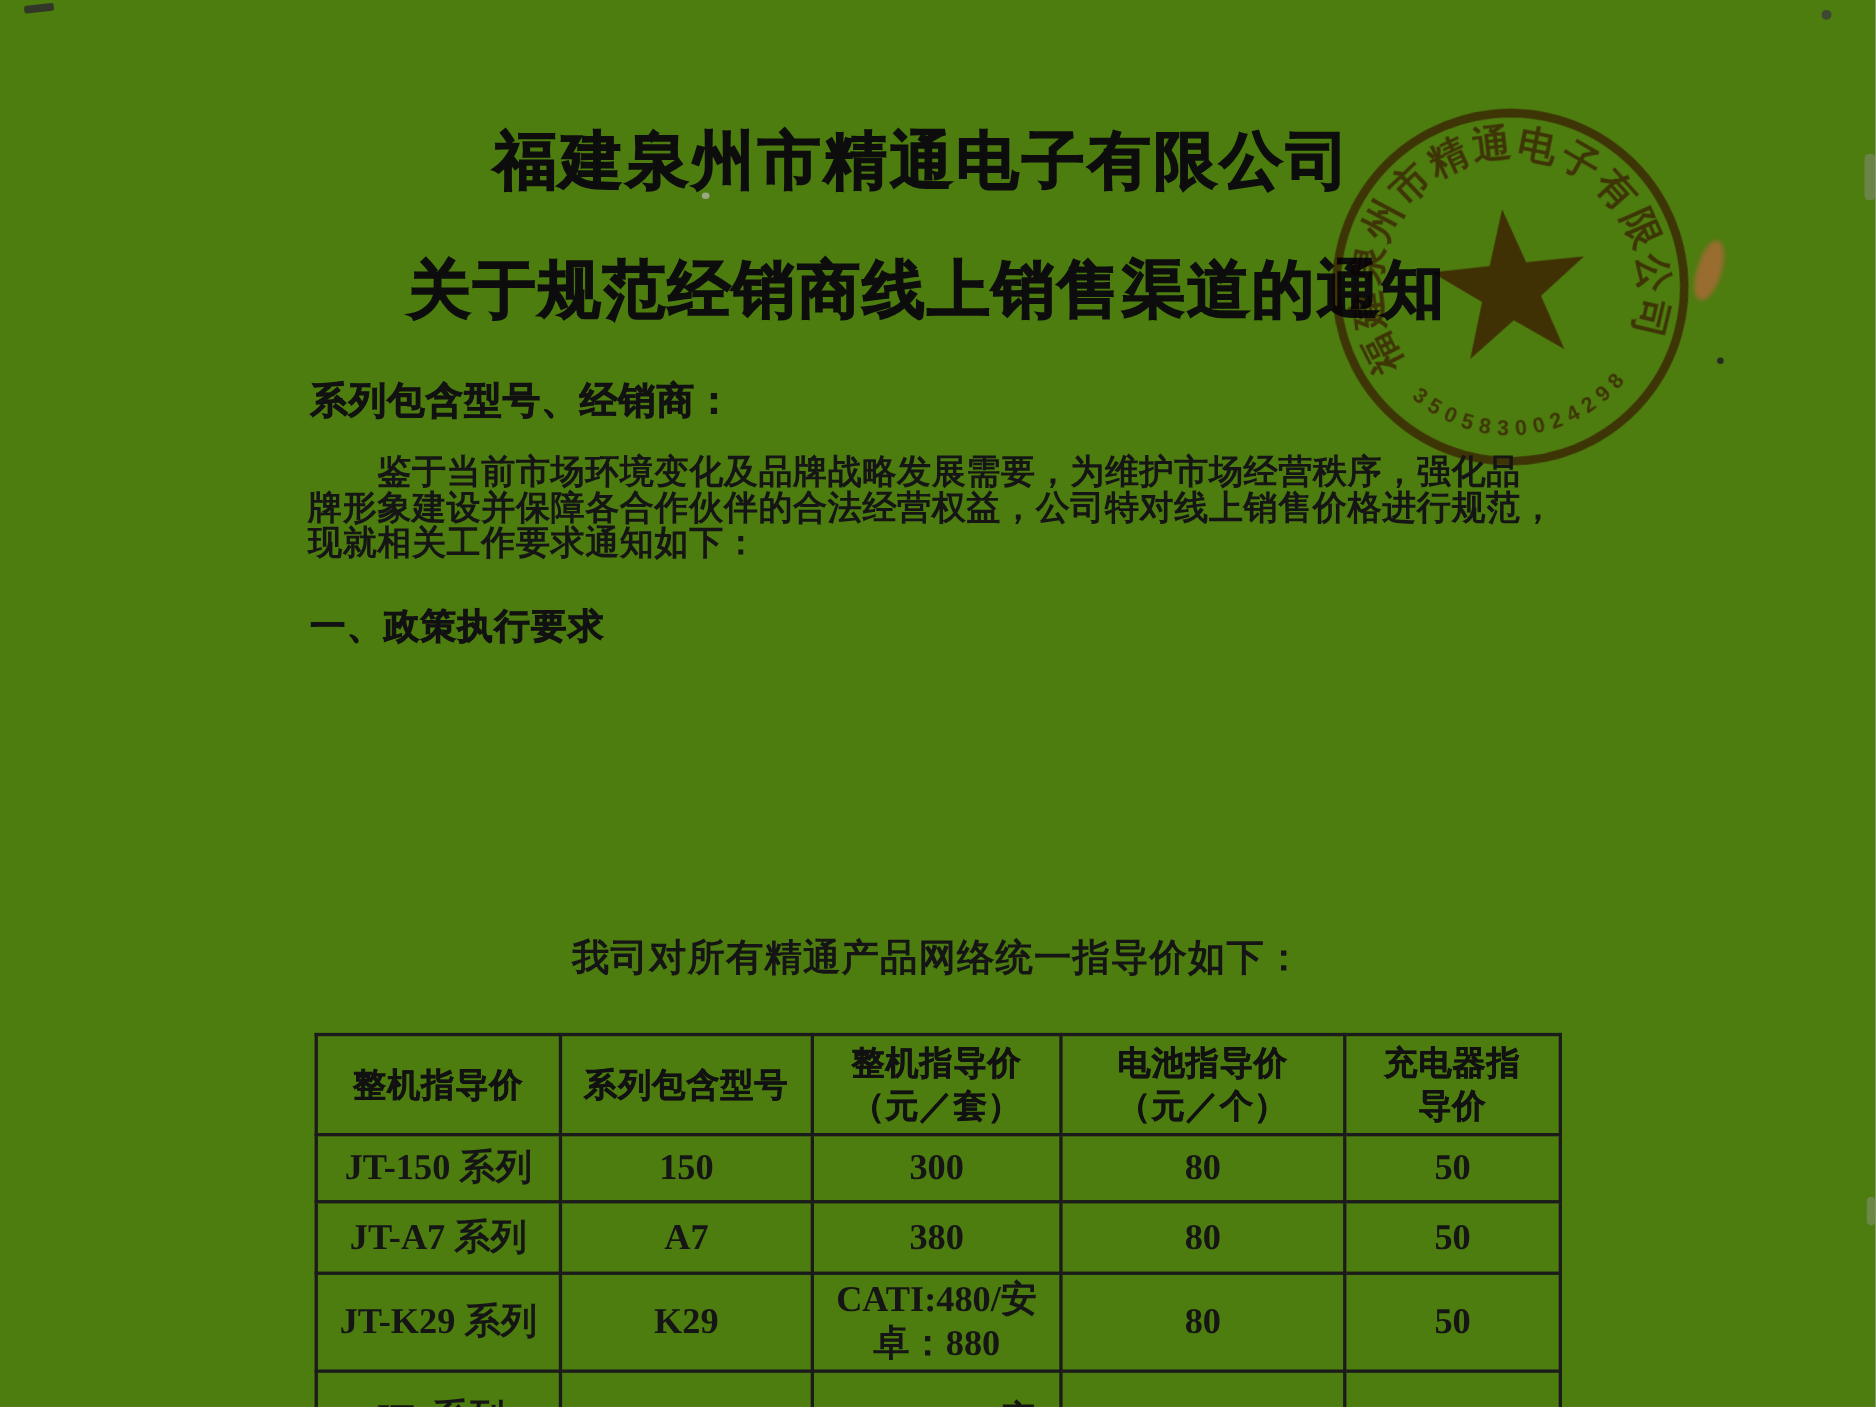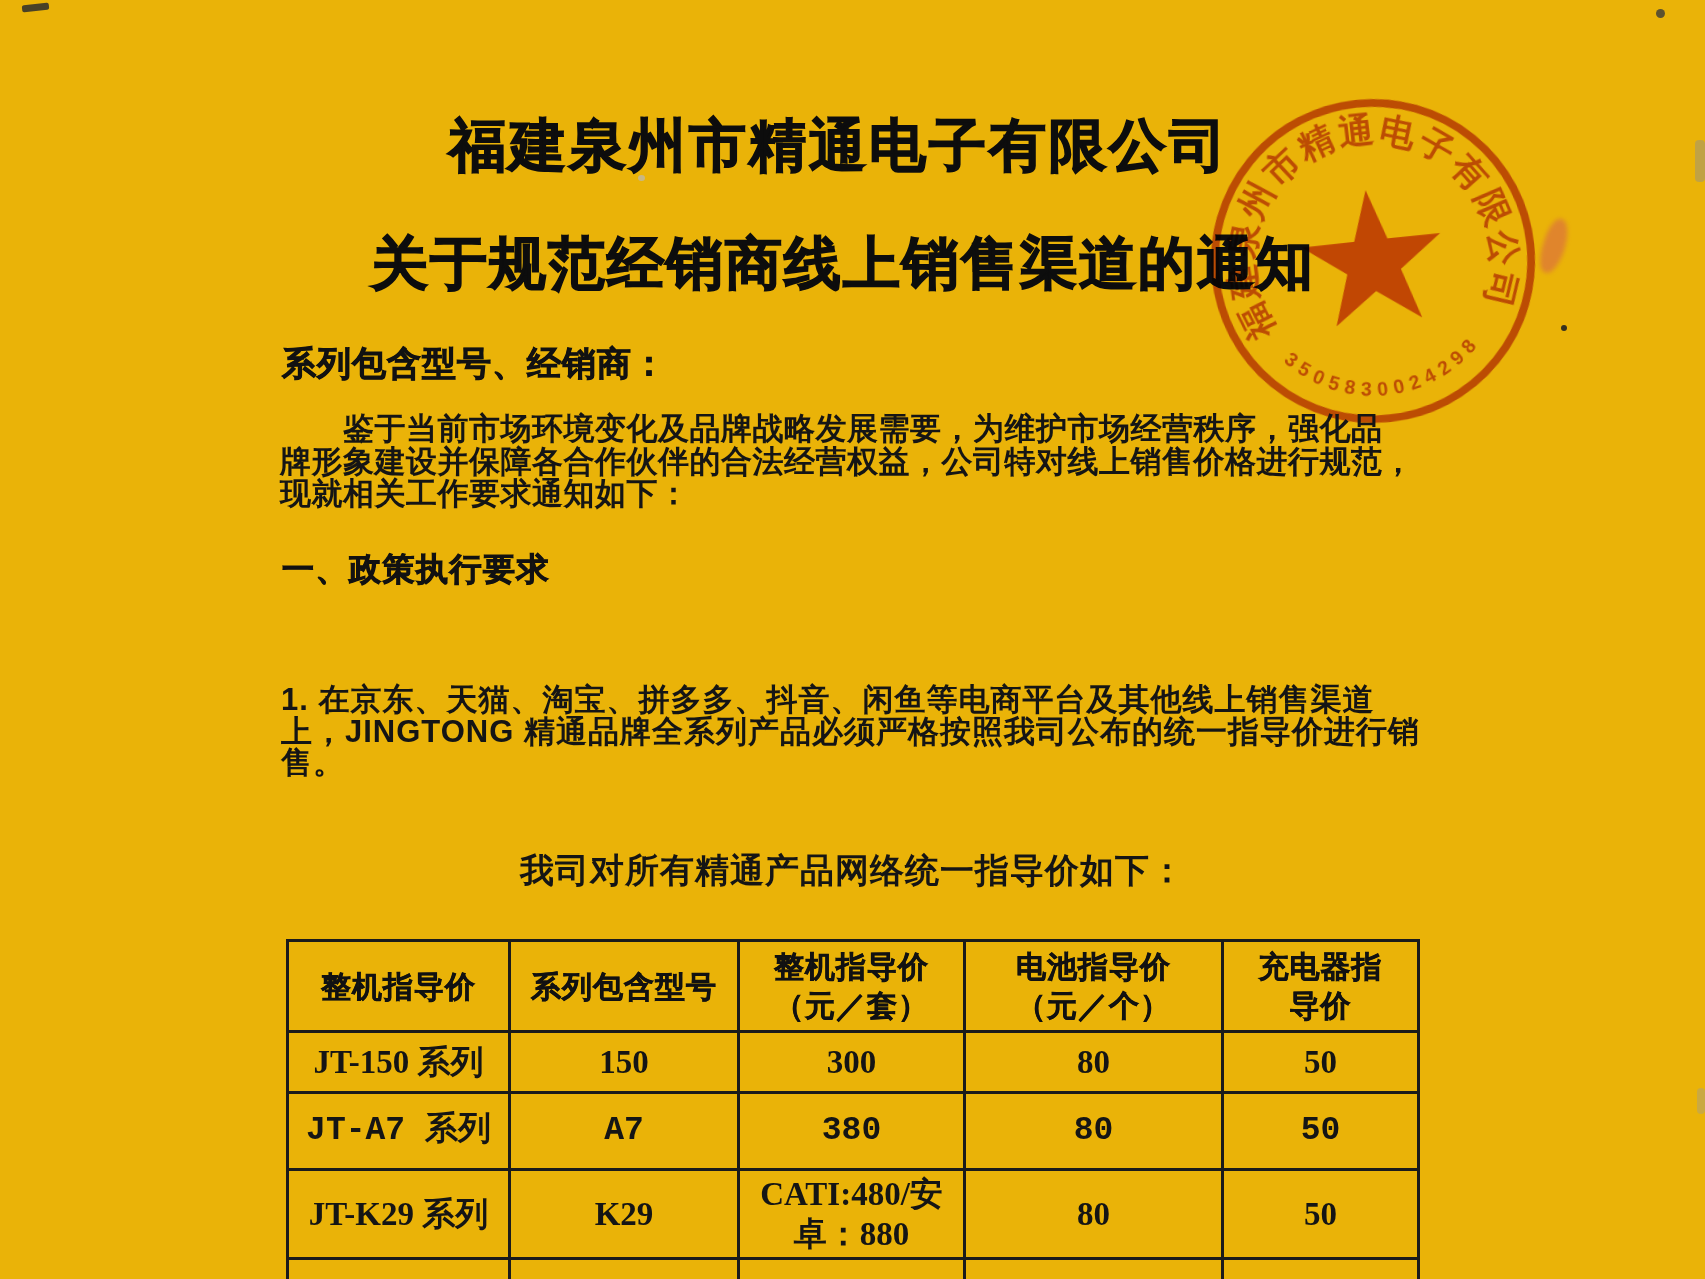--- a/index.html
+++ b/index.html
@@ -1,19 +1,19 @@
 <!DOCTYPE html>
 <html><head>
 <meta charset="utf-8">
 <style>
   * { margin:0; padding:0; box-sizing:border-box; }
   html,body { background:#9a9a9a; }
   .page {
     position:relative; width:1705px; height:1279px;
-    background:#eab308; overflow:hidden;
+    background:#4d7c0f; overflow:hidden;
     color:#151515;
     font-family:"Liberation Sans", sans-serif;
   }
   .abs { position:absolute; }
 
   .title {
     font-weight:700; color:#0d0d0d;
     -webkit-text-stroke:1.4px #0d0d0d;
     white-space:nowrap;
   }
@@ -47,21 +47,21 @@
   table.price th {
     height:91px; font-size:30px; font-weight:700; line-height:39px;
     letter-spacing:1px; font-family:"Liberation Sans", sans-serif;
     -webkit-text-stroke:0.5px #111;
   }
   table.price td {
     font-family:"Liberation Serif", serif;
     font-size:33px; line-height:40px; font-weight:600;
   }
   tr.r1 td { height:61px;text-align:center; }
-  tr.r2 td { height:77px;font-family:Liberation Mono, monospace; }
+  tr.r2 td { height:65px; }
   tr.r3 td { height:89px; }
   tr.r4 td { height:85px; }
   td.cell-top { vertical-align:top; padding-top:4px; }
 
   
   .stamp {
     left:1207px; top:95px; width:332px; height:332px;
     transform:rotate(-6deg);
     opacity:0.85; mix-blend-mode:multiply;
     filter:blur(0.4px);
@@ -113,25 +113,20 @@
 
   <div class="abs para">
     <div class="para-line indent">鉴于当前市场环境变化及品牌战略发展需要，为维护市场经营秩序，强化品</div>
     <div class="para-line">牌形象建设并保障各合作伙伴的合法经营权益，公司特对线上销售价格进行规范，</div>
     <div class="para-line">现就相关工作要求通知如下：</div>
   </div>
 
   <div class="abs heading">一、政策执行要求</div>
 
 
-  <div class="abs item">
-    <div class="item-line">1. 在京东、天猫、淘宝、拼多多、抖音、闲鱼等电商平台及其他线上销售渠道</div>
-    <div class="item-line">上，JINGTONG 精通品牌全系列产品必须严格按照我司公布的统一指导价进行销</div>
-    <div class="item-line">售。</div>
-  </div>
 
   <div class="abs price-intro">我司对所有精通产品网络统一指导价如下：</div>
 
   <table class="price">
     <colgroup>
       <col style="width:222px">
         <col style="width:229px">
         <col style="width:226px">
         <col style="width:258px">
         <col style="width:196px">

